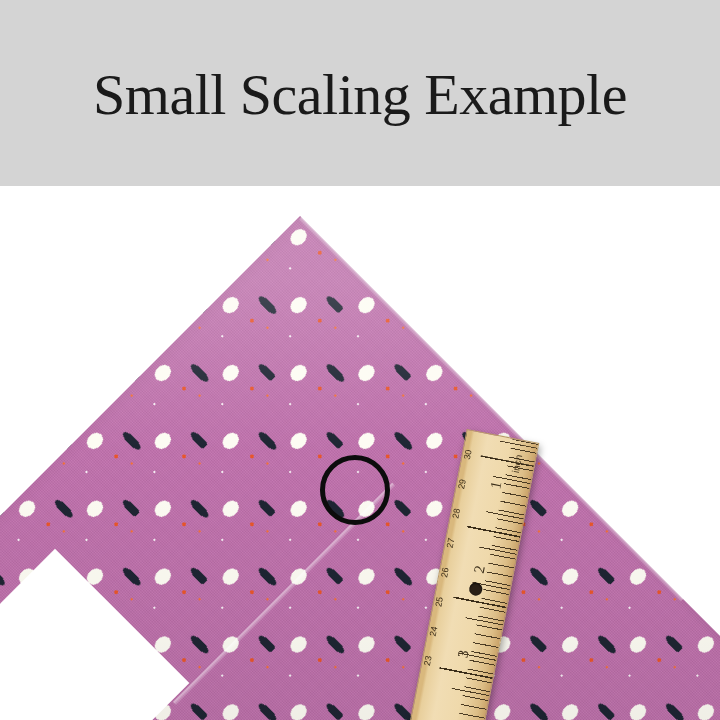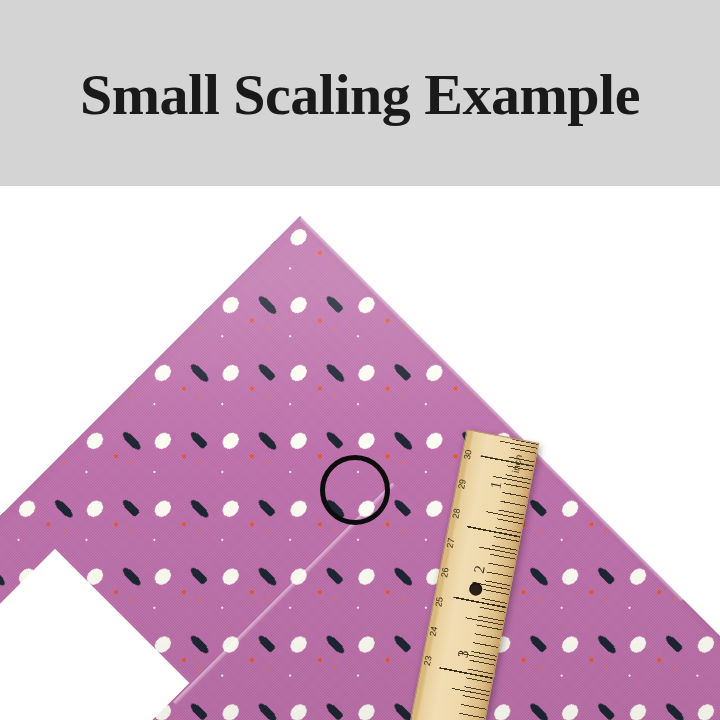--- a/index.html
+++ b/index.html
@@ -29,21 +29,21 @@
     width: 720px;
     height: 186px;
     background: #d4d4d4;
     display: flex;
     align-items: center;
     justify-content: center;
   }
   #header-title {
     font-family: "Liberation Serif", serif;
     font-size: 58px;
-    font-weight: 700;
+    font-weight: 400;
     color: #1a1a1a;
     letter-spacing: -0.5px;
     white-space: nowrap;
     line-height: 1;
     margin-top: 4px;
   }
 
   
   #text-column {
     position: absolute;

